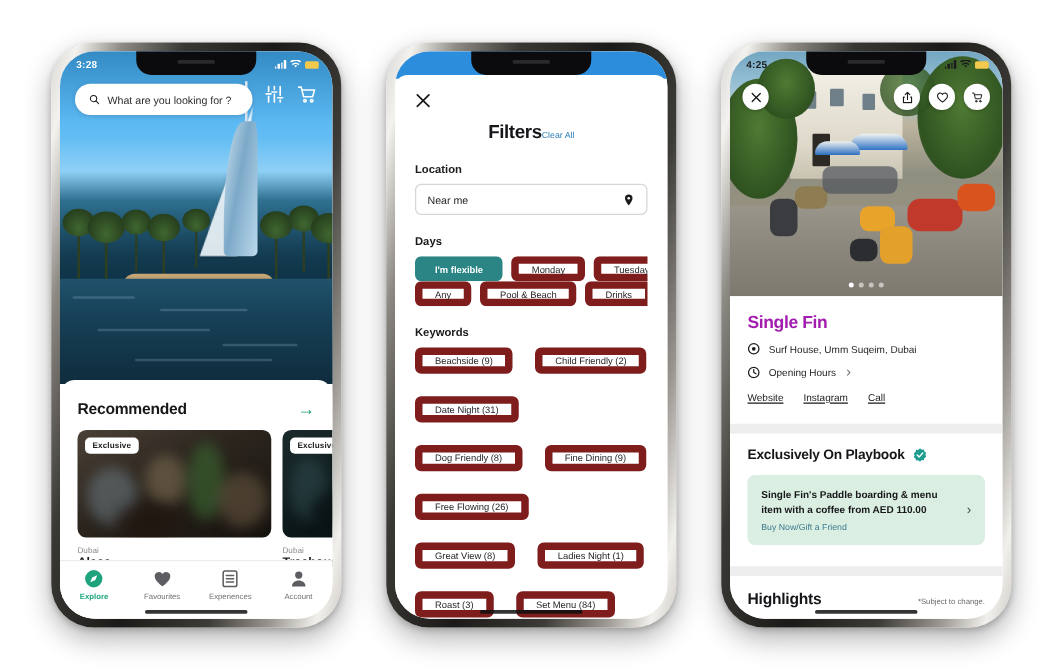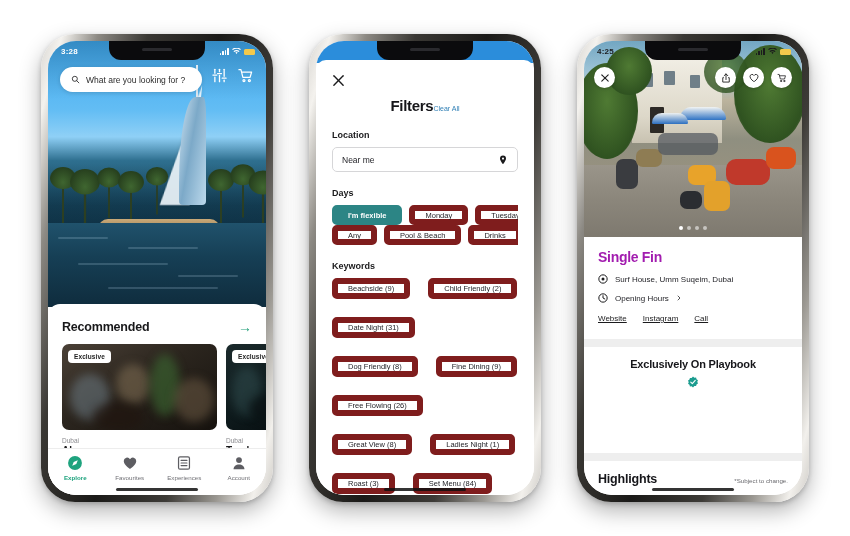--- a/index.html
+++ b/index.html
@@ -294,21 +294,21 @@
   .d-info { position: absolute; top: 196px; left: 0; right: 0; background: #fff; padding: 12px 14px 12px; }
   .d-name { font-size: 14px; font-weight: bold; color: #a21caf; letter-spacing: -.3px; }
   .d-meta { display: flex; align-items: center; gap: 7px; margin-top: 9px; }
   .d-meta .mi { width: 10px; height: 10px; color: #1b1b1d; flex: 0 0 auto; }
   .d-meta .mi svg { width: 100%; height: 100%; display: block; }
   .d-meta span.t { font-size: 8px; color: #25252a; }
   .d-links { display: flex; gap: 16px; margin-top: 11px; }
   .d-links a { font-size: 8px; color: #1b1b1d; text-decoration: underline; }
   .d-div { height: 8px; background: #eeeeee; }
   .d-sec { padding: 11px 14px 12px; background: #fff; }
-  .d-sechead { display: flex; align-items: center; gap: 6px; flex-direction: column; }
+  .d-sechead { display: flex; align-items: flex-start; gap: 6px; }
   .d-sectitle { font-size: 11px; font-weight: bold; color: #16161a; letter-spacing: -.2px; }
   .verif { width: 12px; height: 12px; color: #1b9c8f; }
   .verif svg { width: 100%; height: 100%; display: block; }
   .offer {
     margin-top: 10px; background: #daeee2; border-radius: 6px;
     padding: 10px 11px; display: flex; align-items: center; gap: 8px;
   }
   .offer-txt { flex: 1; }
   .offer-title { font-size: 8px; font-weight: bold; color: #18181a; line-height: 1.45; }
   .offer-link { font-size: 7px; color: #3d7a91; margin-top: 6px; }
@@ -667,20 +667,27 @@
       <div class="d-sec" style="position:absolute;top:306px;left:0;right:0">
         <div class="d-sechead">
           <span class="d-sectitle">Exclusively On Playbook</span>
           <span class="verif">
             <svg viewBox="0 0 14 14">
                 <path d="M7 .7l1.6 1.3 2-.2.5 2 1.7 1.1-.8 1.9.8 1.9-1.7 1.1-.5 2-2-.2L7 13.3 5.4 12l-2 .2-.5-2L1.2 9.1 2 7.2l-.8-1.9 1.7-1.1.5-2 2 .2z" fill="currentColor"></path>
                 <polyline points="4.4,7.1 6.2,8.9 9.6,5.2" fill="none" stroke="#ffffff" stroke-width="1.3" stroke-linecap="round" stroke-linejoin="round"></polyline>
               </svg>
           </span>
         </div>
+        <div class="offer">
+          <div class="offer-txt">
+            <div class="offer-title">Single Fin's Paddle boarding &amp; menu item with a coffee  from AED 110.00</div>
+            <div class="offer-link">Buy Now/Gift a Friend</div>
+          </div>
+          <span class="offer-chev">›</span>
+        </div>
       </div>
 
       <div class="d-div" style="position:absolute;top:412px;left:0;right:0"></div>
 
       <div class="d-sec" style="position:absolute;top:420px;left:0;right:0">
         <div class="hl-head">
           <span class="hl-title">Highlights</span>
           <span class="hl-note">*Subject to change.</span>
         </div>
 

